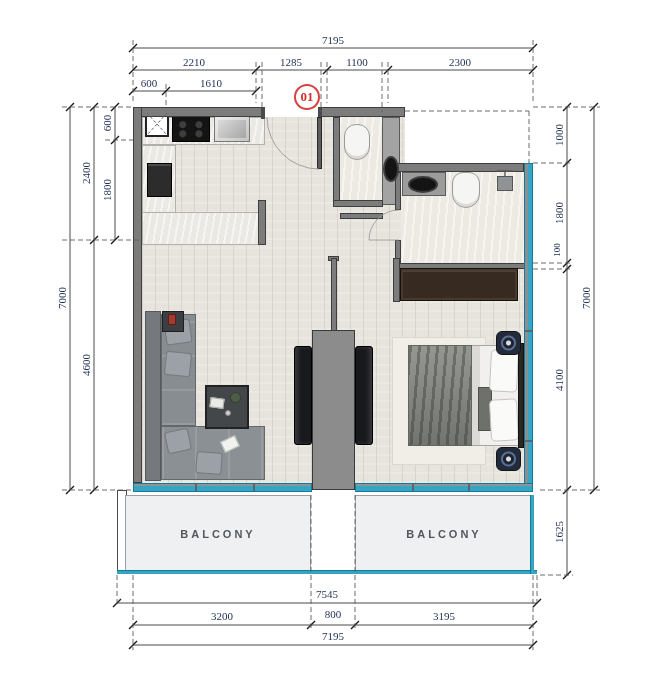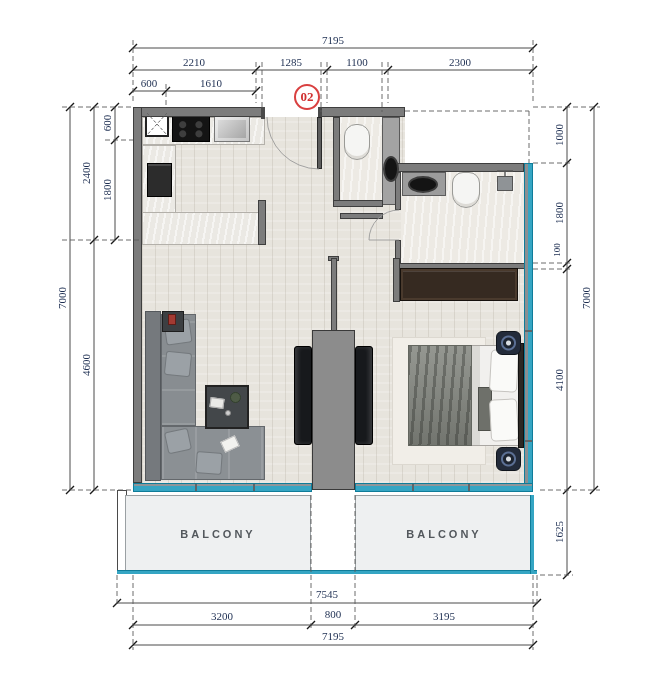--- a/index.html
+++ b/index.html
@@ -125,21 +125,21 @@
   <div class="a balc" style="left:125px;top:495px;width:186px;height:77px;">
     <div class="balc-label">BALCONY</div>
   </div>
   <div class="a balc" style="left:355px;top:495px;width:178px;height:77px;">
     <div class="balc-label">BALCONY</div>
   </div>
   <div class="a" style="left:117px;top:570px;width:420px;height:4px;background:#35a5c3;border-top:1px solid #0f7c99;"></div>
   <div class="a" style="left:530px;top:495px;width:4px;height:79px;background:#35a5c3;border-left:1px solid #0f7c99;"></div>
 
   <div class="a badge" style="left:294px;top:84px;width:26px;height:26px;">
-    <span>02</span>
+    <span>01</span>
   </div>
 
   <svg width="660" height="691" viewBox="0 0 660 691" style="position:absolute;left:0;top:0;pointer-events:none;">
 
     <path fill="none" stroke="#4a4a4a" stroke-width="1" d="M133 48H533 M133 70H533 M133 91H256 M70 107V490 M94 107V490 M115 107V240 M567 107V575 M594 107V490 M117 603H537 M133 625H533 M133 645H533"></path>
 
     <path fill="none" stroke="#1a1a1a" stroke-width="1.4" d="M129 52L137 44M529 52L537 44M129 74L137 66M252 74L260 66M323 74L331 66M384 74L392 66M529 74L537 66M129 95L137 87M162 95L170 87M252 95L260 87M66 111L74 103M66 494L74 486M90 111L98 103M90 244L98 236M90 494L98 486M111 111L119 103M111 144L119 136M111 244L119 236M563 111L571 103M563 167L571 159M563 267L571 259M563 273L571 265M563 494L571 486M563 579L571 571M590 111L598 103M590 494L598 486M113 607L121 599M533 607L541 599M129 629L137 621M307 629L315 621M351 629L359 621M529 629L537 621M129 649L137 641M529 649L537 641"></path>
 
     <path fill="none" stroke="#5c5c5c" stroke-width="0.9" stroke-dasharray="5 3" d="M133 40V103 M166 84V107 M256 62V103 M262 62V107 M321 62V112 M327 62V103 M382 62V112 M388 62V103 M533 40V103 M62 107H133 M105 140H133 M62 240H142 M62 490H133 M533 107H600 M533 163H573 M533 263H573 M533 269H573 M540 490H600 M540 575H573 M117 575V607 M133 575V650 M311 495V630 M355 495V630 M533 575V650 M537 575V607 M405 111H529 M529 111V163"></path>
 

